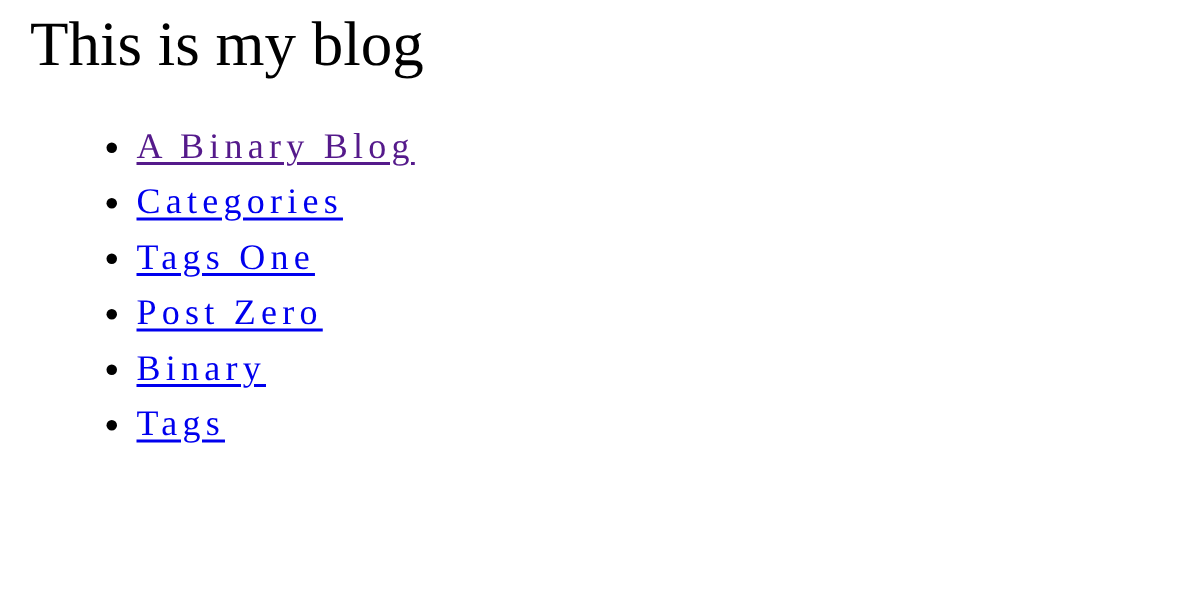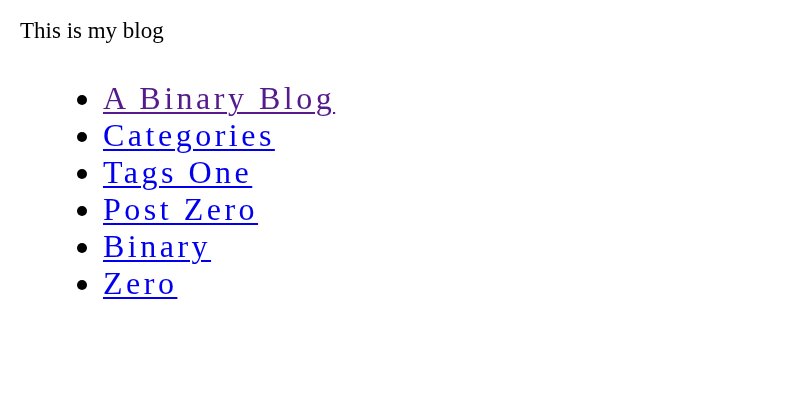--- a/index.html
+++ b/index.html
@@ -8,32 +8,32 @@
   }
   body {
     width: 800px;
     height: 400px;
     overflow: hidden;
     background: #ffffff;
     color: var(--text-color, #000000);
     font-family: "Liberation Serif", "DejaVu Serif", serif;
   }
   .page-title {
-    font-size: 23px;
+    font-size: 42px;
     font-weight: normal;
     line-height: 35px;
     letter-spacing: 0;
     margin: 13px 0 0 20px;
     color: var(--text-color, #000000);
   }
   .nav-list {
-    margin: 32px 0 0 12px;
+    margin: 32px 0 0 0;
     padding: 0 0 0 91px;
     list-style: disc outside;
-    font-size: 32px;
+    font-size: 24px;
     line-height: 36.9px;
     letter-spacing: 3.5px;
     color: var(--bullet-color, #000000);
   }
   .nav-list li::marker {
     color: var(--bullet-color, #000000);
   }
   .nav-link {
     color: var(--link-color, #0000ee);
     text-decoration: underline;
@@ -50,15 +50,15 @@
 
 <main>
   <h1 class="page-title">This is my blog</h1>
 
   <ul class="nav-list" id="nav-list">
       <li><a href="#" class="nav-link visited">A Binary Blog</a></li>
       <li><a href="#" class="nav-link">Categories</a></li>
       <li><a href="#" class="nav-link">Tags One</a></li>
       <li><a href="#" class="nav-link">Post Zero</a></li>
       <li><a href="#" class="nav-link">Binary</a></li>
-      <li><a href="#" class="nav-link">Zero</a></li>
+      <li><a href="#" class="nav-link">Tags</a></li>
     </ul>
 </main>
 
 </body></html>

